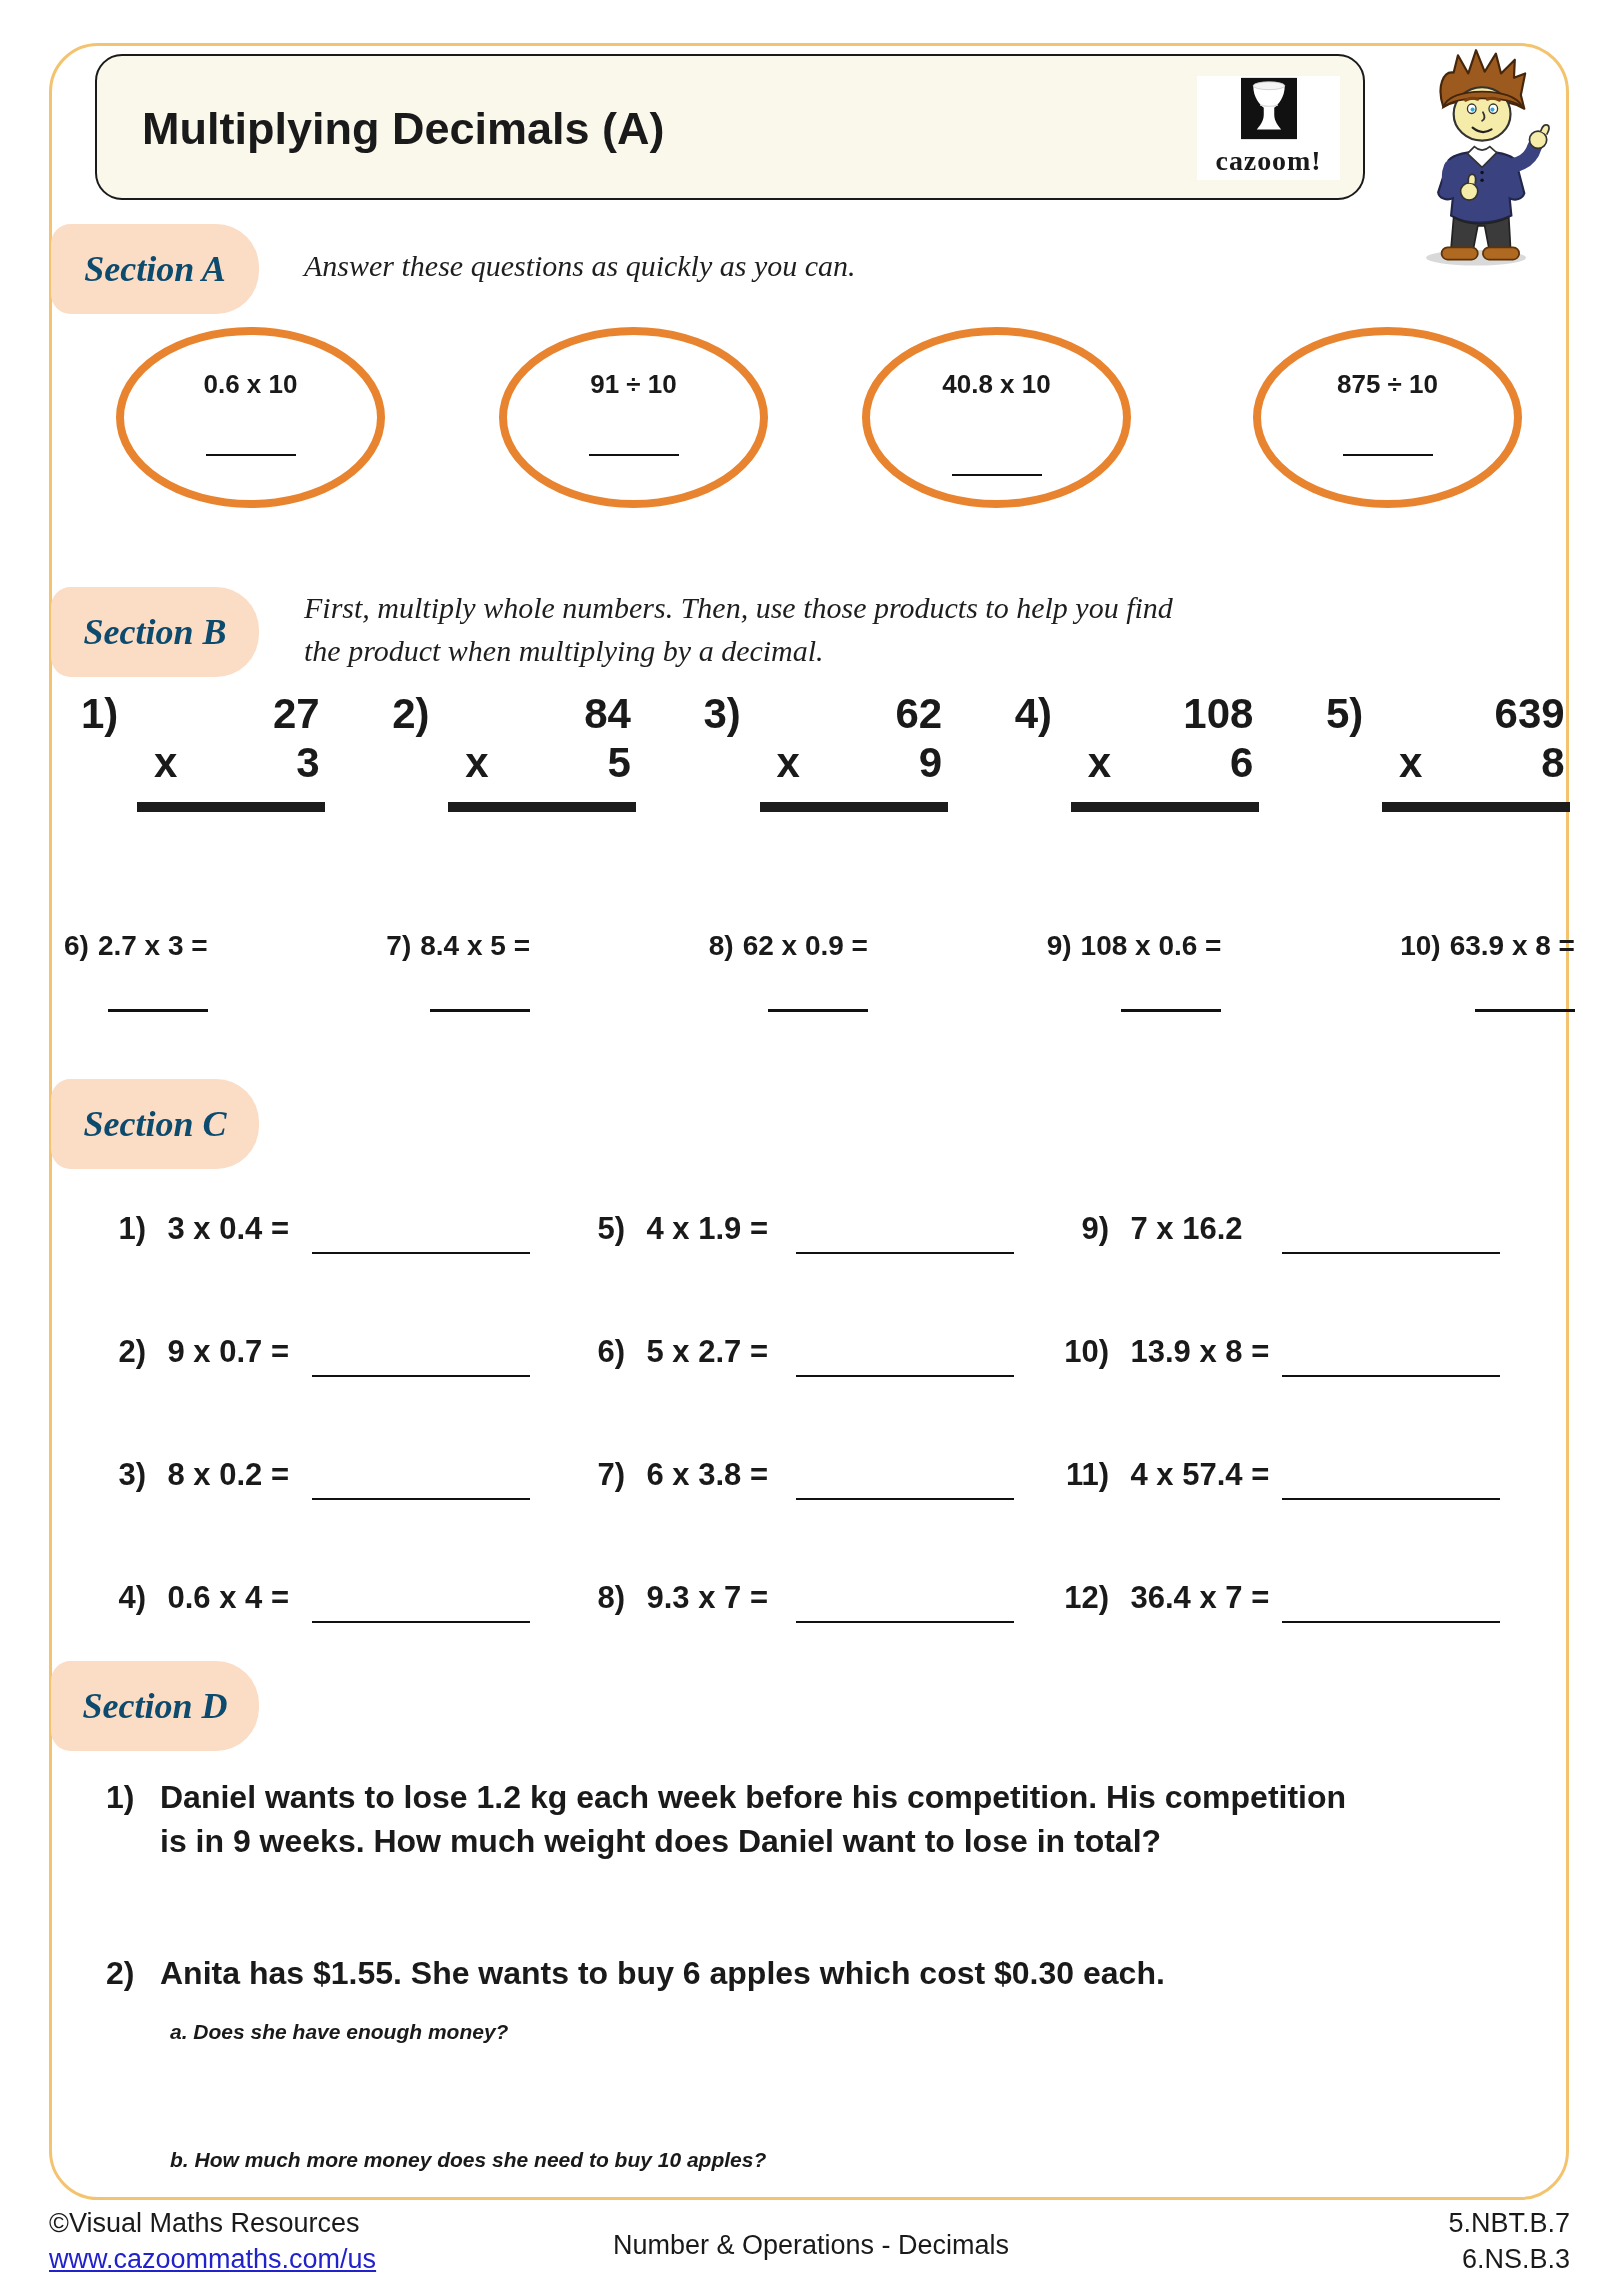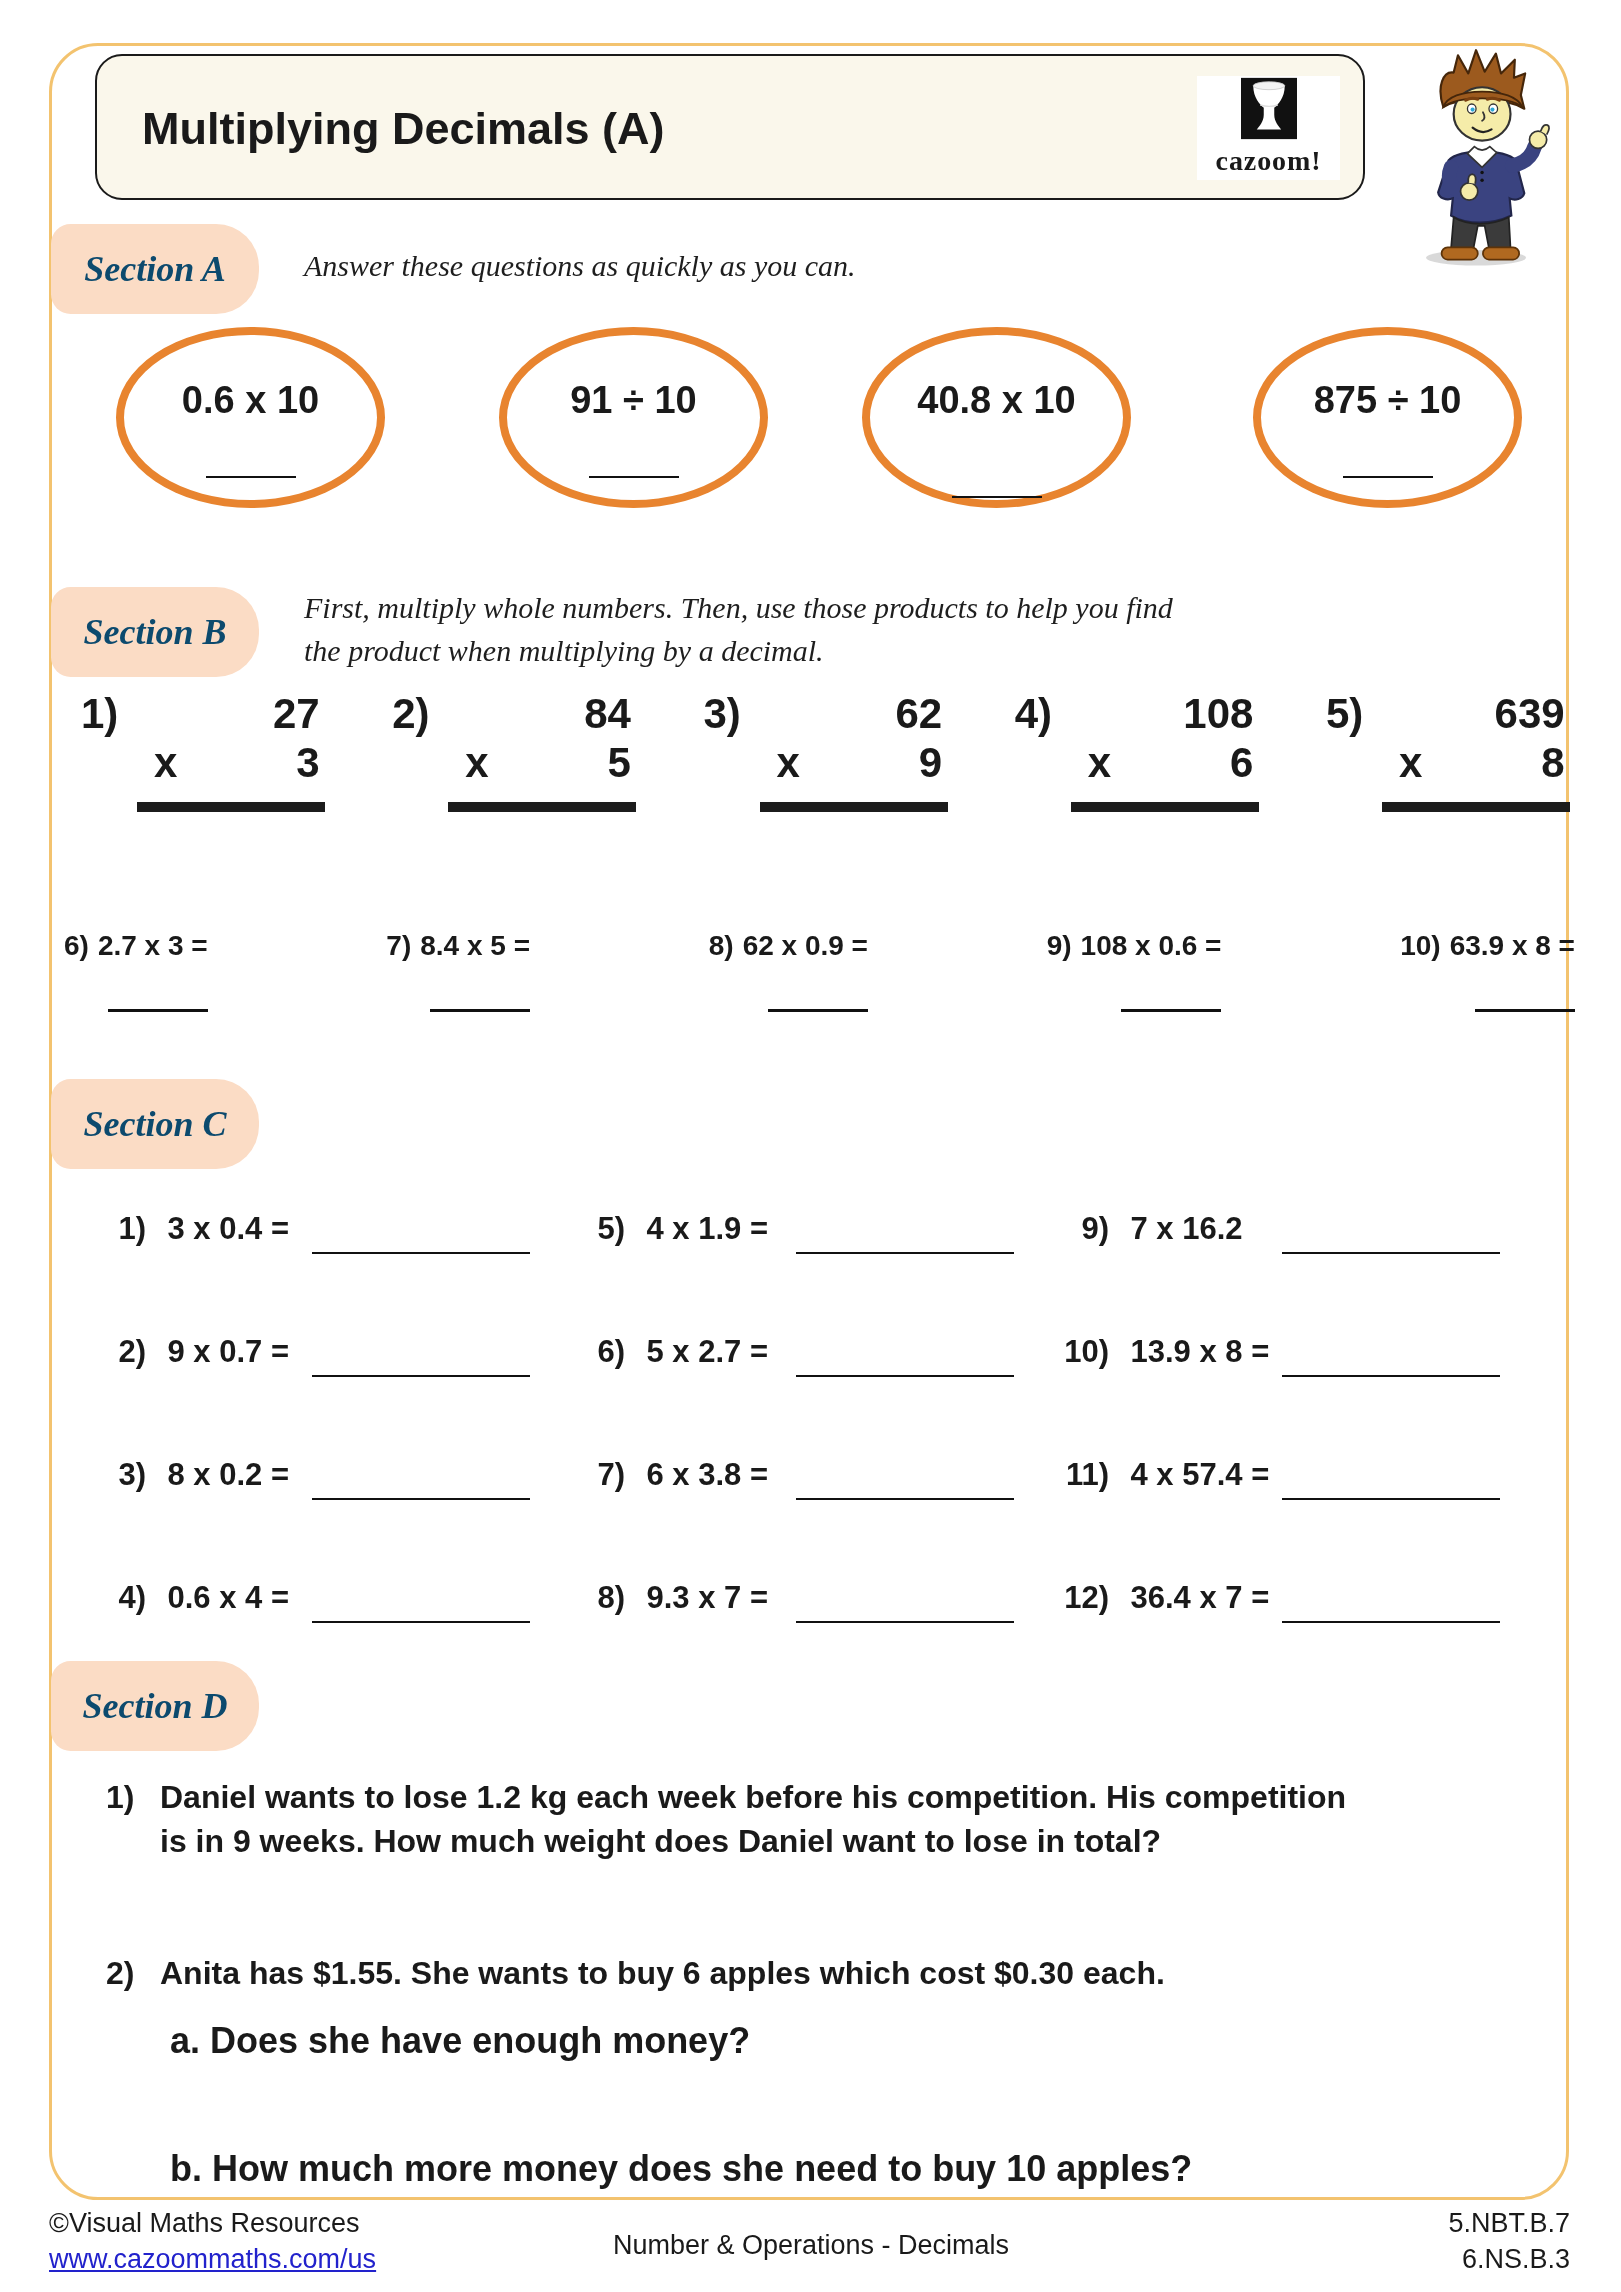--- a/index.html
+++ b/index.html
@@ -71,21 +71,21 @@
   .oval {
     position:absolute; top:327px;
     width:269px; height:181px;
     border:8px solid #E8842F;
     border-radius:50%;
     box-sizing:border-box;
     display:flex; flex-direction:column; align-items:center;
   }
   .oval-1 { left:116px; } .oval-2 { left:499px; }
   .oval-3 { left:862px;gap:20px; } .oval-4 { left:1253px; }
-  .oval-expr { margin-top:44px; font-size:38px; font-weight:bold; }
+  .oval-expr { margin-top:34px; font-size:26px; font-weight:bold; }
   .oval-line { width:90px; border-bottom:2.7px solid #111; margin-top:54px; }
   
   .vrow {
     position:absolute; left:81px; right:52px; top:690px;
     display:flex; justify-content:space-between;
   }
   .vprob { width:244px; font-size:42px; font-weight:bold; line-height:1.16; }
   .vp-row1 { display:flex; }
   .vp-num { width:70px; }
   .vp-val { flex:1; text-align:right; padding-right:5.4px; }
@@ -111,21 +111,21 @@
   }
   .c-item { display:flex; font-size:31px; font-weight:bold; }
   .c-num { min-width:61px; text-align:right; margin-right:21.5px; }
   .c-expr { white-space:pre; }
   .c-line { width:218px; height:41px; border-bottom:2.7px solid #111; margin-left:auto; margin-right:34px; }
   
   .d-q { position:absolute; display:flex; font-size:32px; font-weight:bold; line-height:1.38; }
   .d-q1 { left:106px; top:1775px; width:1424px; }
   .d-q2 { left:106px; top:1951px; width:1424px; }
   .d-num { flex:none; width:54px; }
-  .d-sub { position:absolute; font-size:36px; font-weight:bold; }
+  .d-sub { position:absolute; font-size:21px; font-weight:bold;font-style:italic; }
   .d-q2a { left:170px; top:2020px; }
   .d-q2b { left:170px; top:2148px; }
   
   .f-left { position:absolute; left:49px; top:2205px; font-size:27px; line-height:1.35; }
   .f-link { color:#2222CC; text-decoration:underline; cursor:pointer; }
   .f-center { position:absolute; left:0; right:0; top:2230px; text-align:center; font-size:27px; }
   .f-right { position:absolute; right:52px; top:2205px; text-align:right; font-size:27px; line-height:1.35; }
 </style>
 </head>
 <body>

